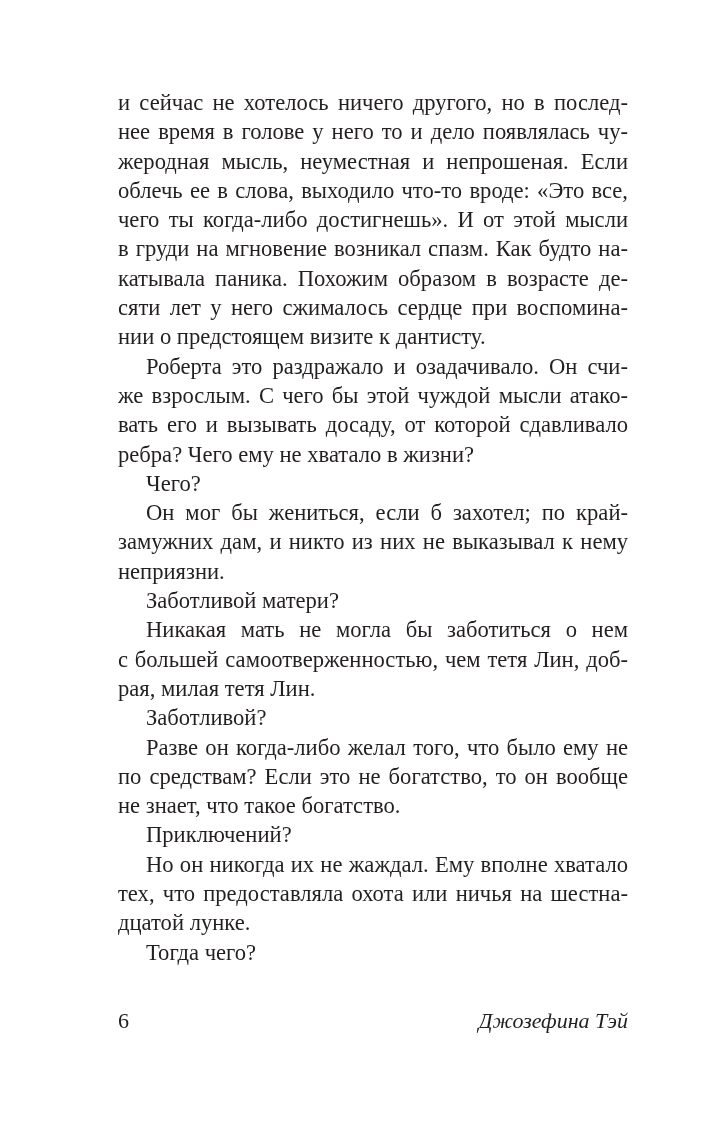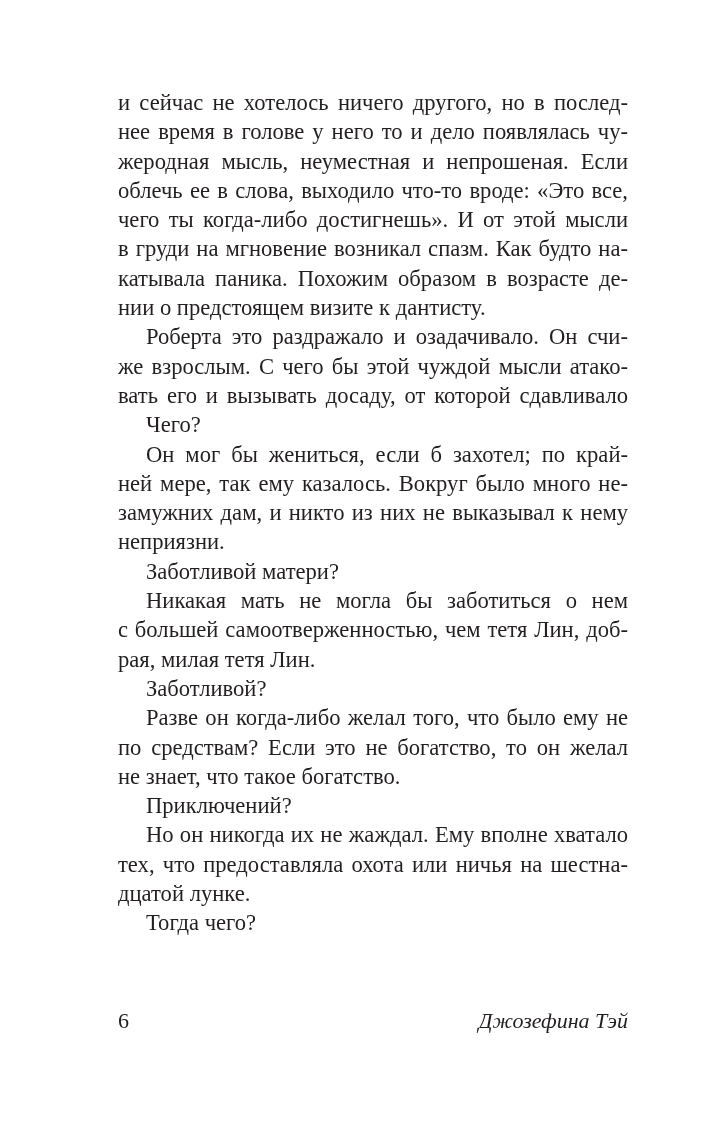--- a/index.html
+++ b/index.html
@@ -42,36 +42,37 @@
 
 <div class="page">
   <div class="text-block" id="text-block">
       <span class="line">и сейчас не хотелось ничего другого, но в послед-</span>
       <span class="line">нее время в голове у него то и дело появлялась чу-</span>
       <span class="line">жеродная мысль, неуместная и непрошеная. Если</span>
       <span class="line">облечь ее в слова, выходило что-то вроде: «Это все,</span>
       <span class="line">чего ты когда-либо достигнешь». И от этой мысли</span>
       <span class="line">в груди на мгновение возникал спазм. Как будто на-</span>
       <span class="line">катывала паника. Похожим образом в возрасте де-</span>
+      <span class="line">сяти лет у него сжималось сердце при воспомина-</span>
       <span class="line last">нии о предстоящем визите к дантисту.</span>
       <span class="line indent">Роберта это раздражало и озадачивало. Он счи-</span>
       <span class="line">же взрослым. С чего бы этой чуждой мысли атако-</span>
       <span class="line">вать его и вызывать досаду, от которой сдавливало</span>
+      <span class="line last">ребра? Чего ему не хватало в жизни?</span>
       <span class="line indent last">Чего?</span>
       <span class="line indent">Он мог бы жениться, если б захотел; по край-</span>
-      <span class="line">ней мере, так ему казалось. Вокруг было много не-</span>
       <span class="line">замужних дам, и никто из них не выказывал к нему</span>
       <span class="line last">неприязни.</span>
       <span class="line indent last">Заботливой матери?</span>
       <span class="line indent">Никакая мать не могла бы заботиться о нем</span>
       <span class="line">с большей самоотверженностью, чем тетя Лин, доб-</span>
       <span class="line last">рая, милая тетя Лин.</span>
       <span class="line indent last">Заботливой?</span>
       <span class="line indent">Разве он когда-либо желал того, что было ему не</span>
-      <span class="line">по средствам? Если это не богатство, то он желал</span>
+      <span class="line">по средствам? Если это не богатство, то он вообще</span>
       <span class="line last">не знает, что такое богатство.</span>
       <span class="line indent last">Приключений?</span>
       <span class="line indent">Но он никогда их не жаждал. Ему вполне хватало</span>
       <span class="line">тех, что предоставляла охота или ничья на шестна-</span>
       <span class="line last">дцатой лунке.</span>
       <span class="line indent last">Тогда чего?</span>
     </div>
   <div class="footer">
     <span class="page-number">6</span>
     <span class="running-author">Джозефина Тэй</span>

